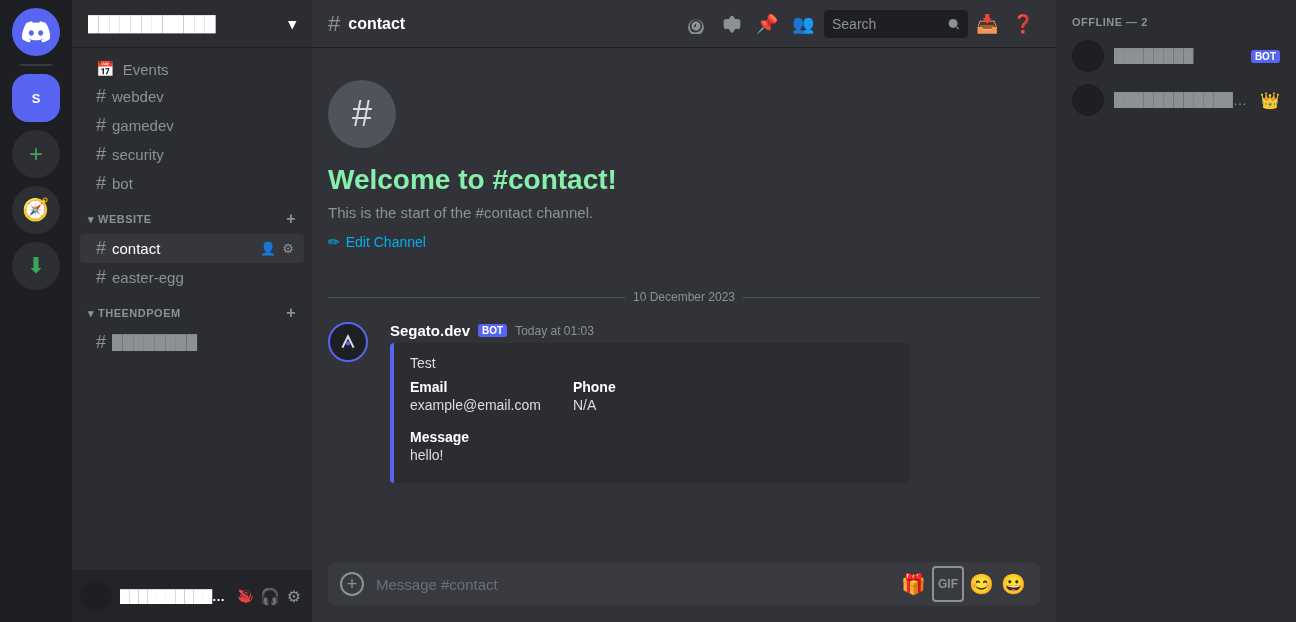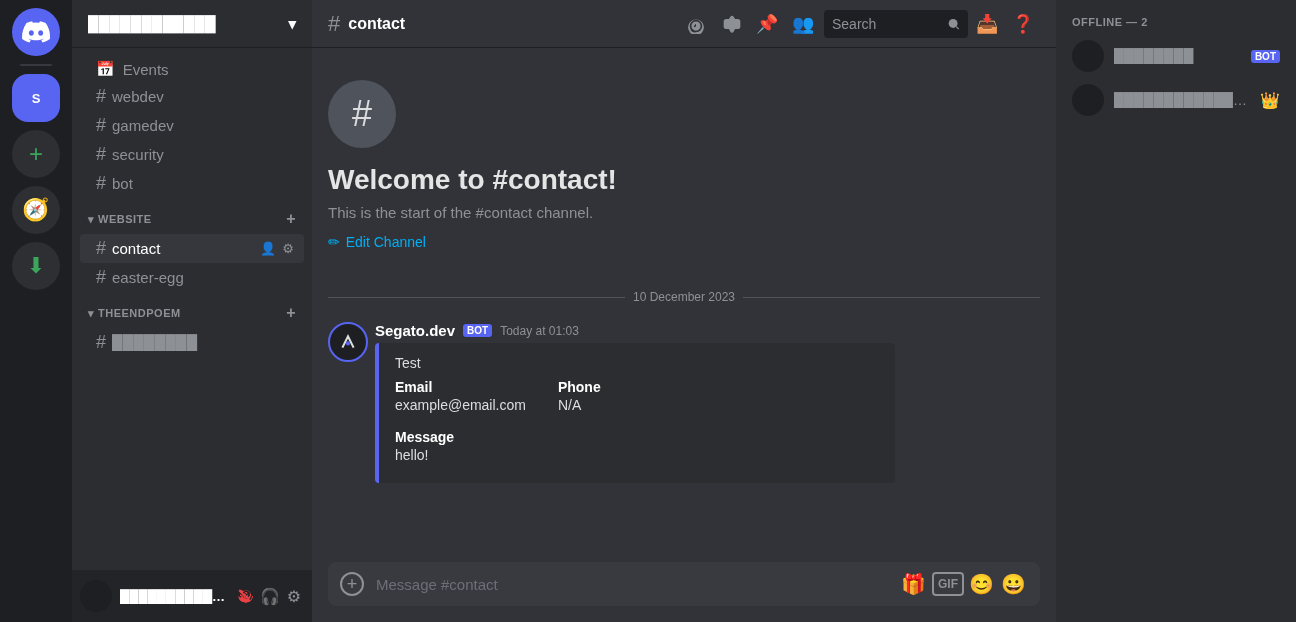--- a/index.html
+++ b/index.html
@@ -315,21 +315,21 @@
       display: flex;
       align-items: center;
       justify-content: center;
       font-size: 36px;
       color: #dcddde;
       margin-bottom: 16px;
     }
     .welcome-title {
       font-size: 28px;
       font-weight: 800;
-      color: #e5e5e5;
+      color: #86efac;
       margin-bottom: 8px;
     }
     .welcome-desc {
       font-size: 15px;
       color: #8d9196;
       margin-bottom: 13px;
     }
     .edit-channel-btn {
       display: flex;
       align-items: center;
@@ -349,21 +349,21 @@
     }
     .date-divider::before, .date-divider::after {
       content: '';
       flex: 1;
       height: 1px;
       background: #4f545c;
     }
 
     .message-group {
       display: flex;
-      gap: 7px;
+      gap: 22px;
       margin-bottom: 16px;
       padding: 2px 0;
     }
     .message-avatar {
       width: 40px;
       height: 40px;
       border-radius: 50%;
       background: #36393f;
       display: flex;
       align-items: center;
@@ -726,21 +726,21 @@
       </div>
     </div>
   </div>
 
   <div class="message-input-area">
     <div class="message-input-container">
       <div class="message-add-btn">+</div>
       <input class="message-input" placeholder="Message #contact" style="">
       <div class="message-input-actions">
         <div class="input-action-btn" title="Gift">🎁</div>
-        <div class="input-action-btn" style="font-size:12px; font-weight:700; color:#8d9196; border: 2px solid #8d9196; border-radius:4px; height:24px; width:32px;">GIF</div>
+        <div class="input-action-btn" style="font-size:12px; font-weight:700; color:#8d9196; border: 2px solid #8d9196; border-radius:4px; height:36px; width:32px;">GIF</div>
         <div class="input-action-btn">😊</div>
         <div class="input-action-btn">😀</div>
       </div>
     </div>
   </div>
 </div>
 
 <div class="right-sidebar">
   <div class="member-section-header">OFFLINE — 2</div>
   <div class="member-item">

